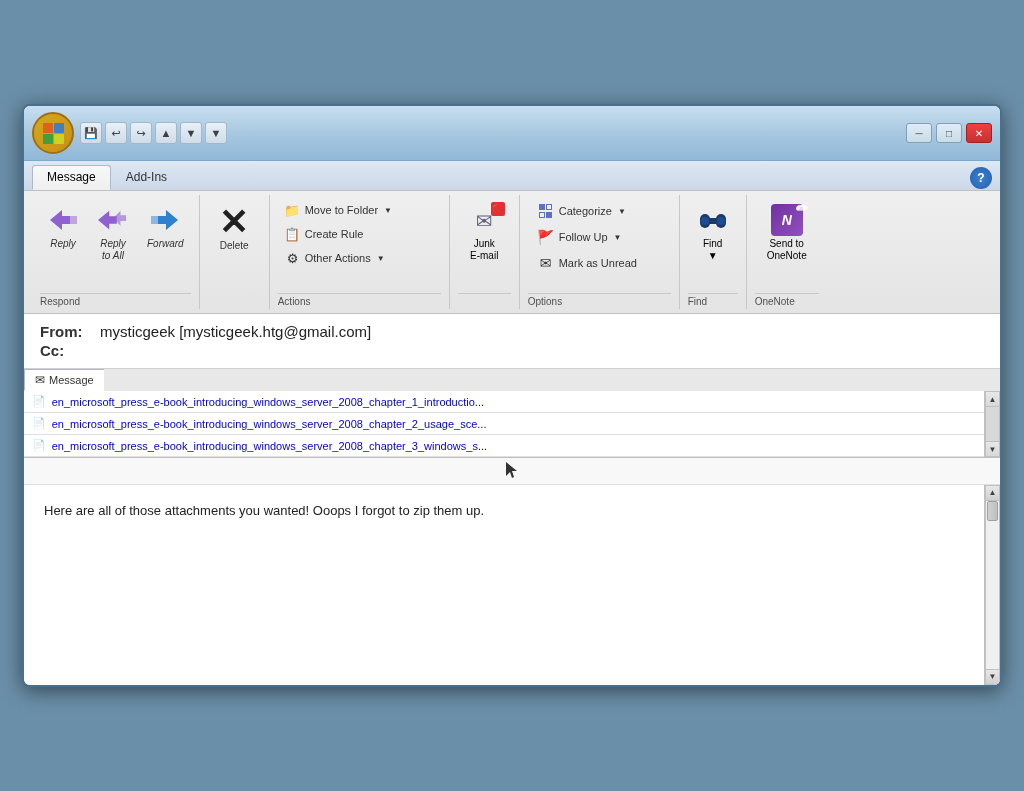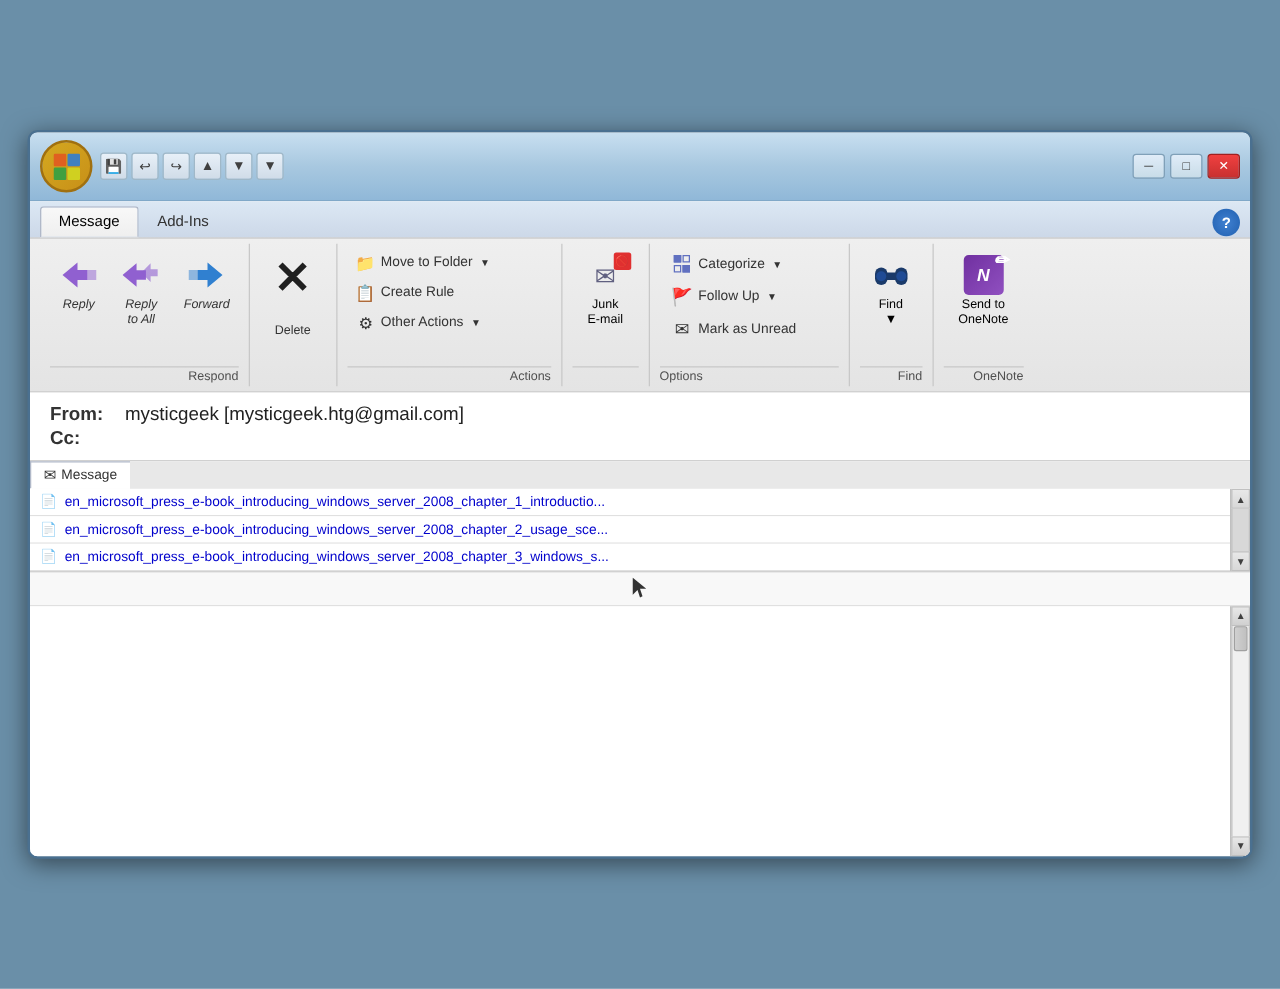--- a/index.html
+++ b/index.html
@@ -139,21 +139,21 @@
     .ribbon-group {
       display: flex;
       flex-direction: column;
       align-items: stretch;
       padding: 2px 8px;
       border-right: 1px solid #c8c8c8;
       min-width: 80px;
     }
     .ribbon-group:last-child { border-right: none; }
     .ribbon-group-label {
-      text-align: right;
+      text-align: left;
       font-size: 10px;
       color: #505050;
       margin-top: 2px;
       padding-top: 2px;
       border-top: 1px solid #c8c8c8;
     }
     .ribbon-buttons {
       display: flex;
       gap: 4px;
       justify-content: center;
@@ -234,21 +234,20 @@
     }
     .delete-x {
       font-size: 36px;
       color: #202020;
       line-height: 1;
       font-weight: 900;
     }
     .delete-label {
       font-size: 10px;
       color: #333;
-      margin-top: 19px;
     }
     .junk-btn {
       display: flex;
       flex-direction: column;
       align-items: center;
       padding: 4px 6px;
       border: 1px solid transparent;
       border-radius: 3px;
       cursor: pointer;
       background: transparent;
@@ -740,20 +739,21 @@
   </div>
 
   <div style="position:relative;">
 
     <div style="text-align:center; padding: 4px; background:#f8f8f8; border-bottom: 1px solid #e0e0e0; font-size:10px; color:#666;">
       <svg width="12" height="18" viewBox="0 0 12 18" style="vertical-align:middle;">
         <polygon points="0,0 0,14 4,10 6,16 8,15 6,9 11,9" fill="#333"></polygon>
       </svg>
     </div>
     <div class="email-body">
+      <p>Here are all of those attachments you wanted!  Ooops I forgot to zip them up.</p>
       <div class="email-body-scroll">
         <div class="body-scroll-up">▲</div>
         <div class="body-scroll-track">
           <div class="body-scroll-thumb"></div>
         </div>
         <div class="body-scroll-down">▼</div>
       </div>
     </div>
   </div>
 

